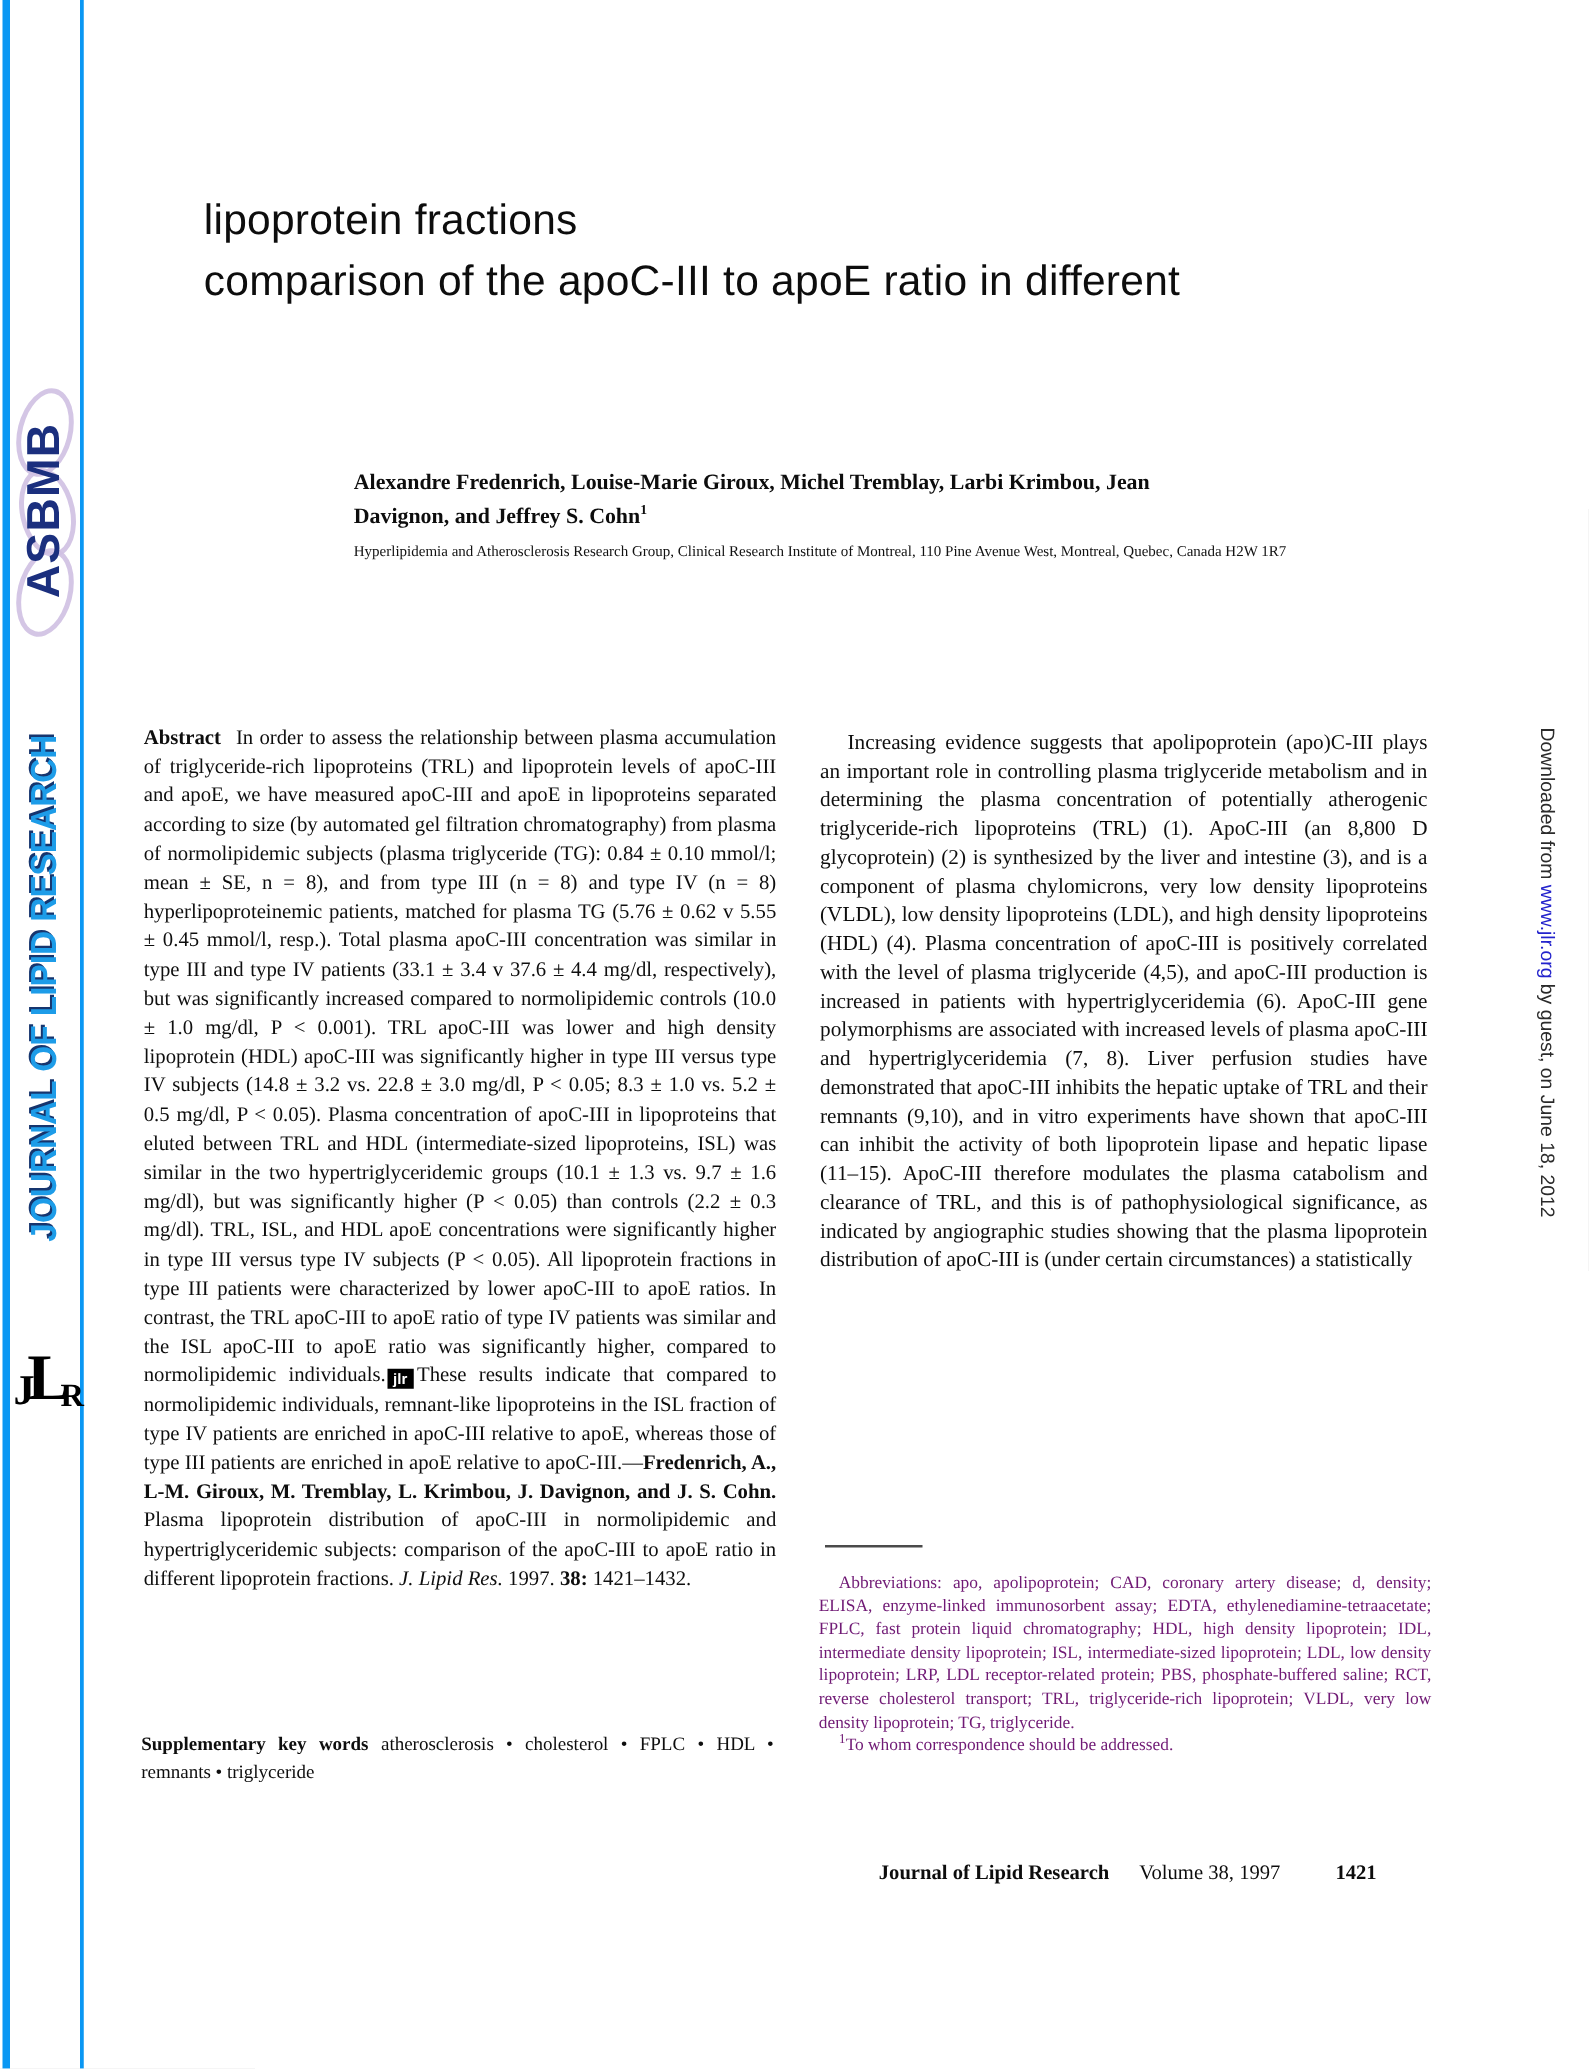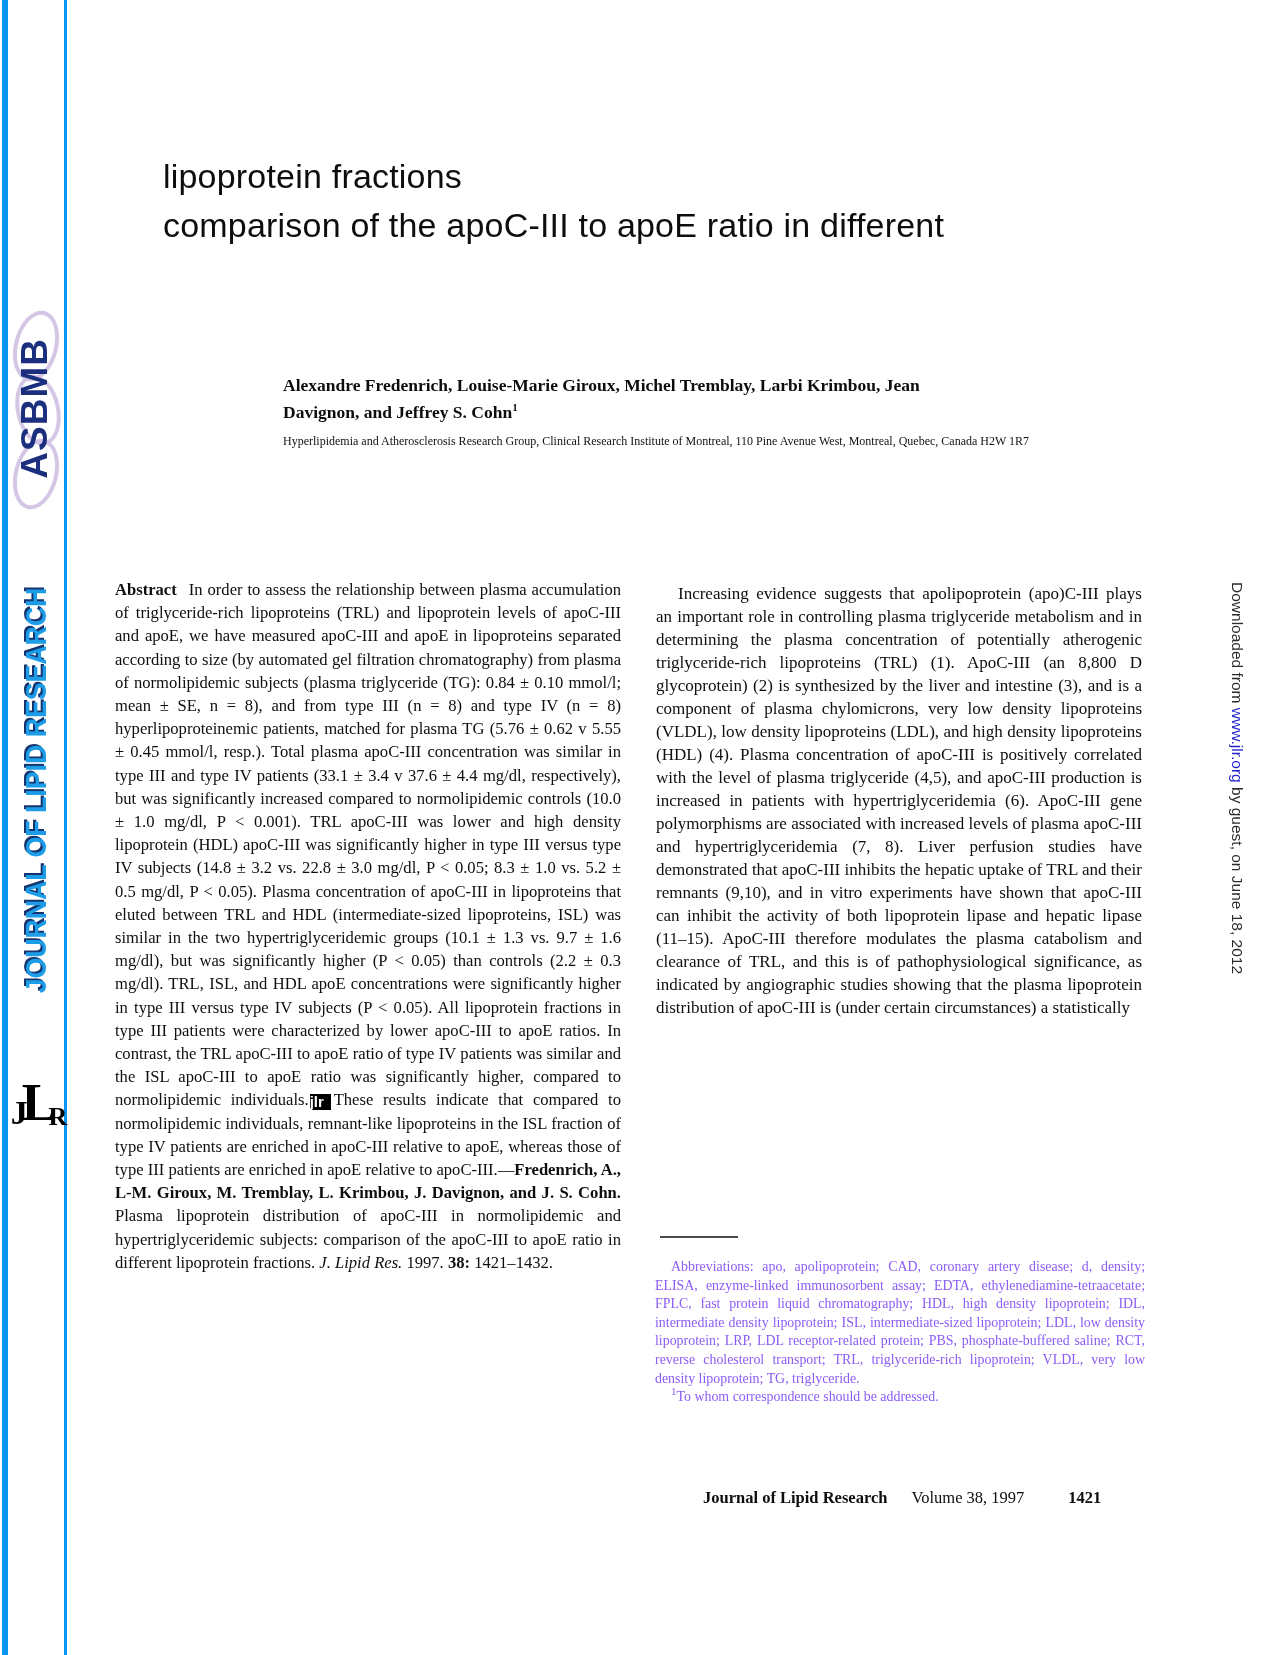--- a/index.html
+++ b/index.html
@@ -74,37 +74,37 @@
     position:absolute;left:115px;top:578px;width:506px;
     font-size:16.6px;line-height:23.2px;text-align:justify;color:#0e0e0e;
   }
   .col-right{
     position:absolute;left:656px;top:582px;width:486px;
     font-size:17px;line-height:23px;text-align:justify;color:#0e0e0e;
   }
   .abstract-label{font-weight:bold;margin-right:12px;}
   .jlr-box{
     display:inline-block;width:21px;height:16px;background:#000;color:#fff;
-    font-family:"Liberation Sans", sans-serif;font-size:15px;font-weight:bold;
-    text-align:left;line-height:16px;vertical-align:-2px;margin:0 3px 0 1px;
+    font-family:"Liberation Sans", sans-serif;font-size:12px;font-weight:bold;
+    text-align:center;line-height:16px;vertical-align:-2px;margin:0 3px 0 1px;
   }
   .b{font-weight:bold;}
   .i{font-style:italic;}
   .keywords{
     position:absolute;left:113px;top:1385px;width:506px;
     font-size:15.2px;line-height:22px;text-align:justify;color:#0e0e0e;
   }
   .keywords .kw-label{font-weight:bold;margin-right:10px;}
   .intro-par{text-indent:22px;}
   .divider{
     position:absolute;left:660px;top:1236px;width:78px;height:2px;background:#4a4a4a;
   }
   .abbrev{
     position:absolute;left:655px;top:1258px;width:490px;
-    font-size:13.9px;line-height:18.6px;text-align:justify;color:#8b5cf6;
+    font-size:13.9px;line-height:18.6px;text-align:justify;color:#701a75;
   }
   .abbrev p{margin:0;text-indent:16px;}
   
   .footer{
     position:absolute;left:655px;top:1488px;width:450px;
     font-size:16.5px;color:#0d0d0d;display:flex;align-items:baseline;
   }
   .footer .fj{font-weight:bold;margin-left:48px;}
   .footer .fv{margin-left:24px;}
   .footer .fp{font-weight:bold;margin-left:44px;}
@@ -145,20 +145,23 @@
     <div>Alexandre Fredenrich, Louise-Marie Giroux, Michel Tremblay, Larbi Krimbou, Jean</div>
     <div><span>Davignon, and Jeffrey S. Cohn</span><sup>1</sup></div>
   </div>
 
   <div class="affiliation">Hyperlipidemia and Atherosclerosis Research Group, Clinical Research Institute of Montreal, 110 Pine Avenue West, Montreal, Quebec, Canada H2W 1R7</div>
 
   <div class="col-left">
     <span class="abstract-label">Abstract</span><span>In order to assess the relationship between plasma accumulation of triglyceride-rich lipoproteins (TRL) and lipoprotein levels of apoC-III and apoE, we have measured apoC-III and apoE in lipoproteins separated according to size (by automated gel filtration chromatography) from plasma of normolipidemic subjects (plasma triglyceride (TG): 0.84 ± 0.10 mmol/l; mean ± SE, n = 8), and from type III (n = 8) and type IV (n = 8) hyperlipoproteinemic patients, matched for plasma TG (5.76 ± 0.62 v 5.55 ± 0.45 mmol/l, resp.). Total plasma apoC-III concentration was similar in type III and type IV patients (33.1 ± 3.4 v 37.6 ± 4.4 mg/dl, respectively), but was significantly increased compared to normolipidemic controls (10.0 ± 1.0 mg/dl, P &lt; 0.001). TRL apoC-III was lower and high density lipoprotein (HDL) apoC-III was significantly higher in type III versus type IV subjects (14.8 ± 3.2 vs. 22.8 ± 3.0 mg/dl, P &lt; 0.05; 8.3 ± 1.0 vs. 5.2 ± 0.5 mg/dl, P &lt; 0.05). Plasma concentration of apoC-III in lipoproteins that eluted between TRL and HDL (intermediate-sized lipoproteins, ISL) was similar in the two hypertriglyceridemic groups (10.1 ± 1.3 vs. 9.7 ± 1.6 mg/dl), but was significantly higher (P &lt; 0.05) than controls (2.2 ± 0.3 mg/dl). TRL, ISL, and HDL apoE concentrations were significantly higher in type III versus type IV subjects (P &lt; 0.05). All lipoprotein fractions in type III patients were characterized by lower apoC-III to apoE ratios. In contrast, the TRL apoC-III to apoE ratio of type IV patients was similar and the ISL apoC-III to apoE ratio was significantly higher, compared to normolipidemic individuals.</span><span class="jlr-box">jlr</span><span>These results indicate that compared to normolipidemic individuals, remnant-like lipoproteins in the ISL fraction of type IV patients are enriched in apoC-III relative to apoE, whereas those of type III patients are enriched in apoE relative to apoC-III.—</span><span class="b">Fredenrich, A., L-M. Giroux, M. Tremblay, L. Krimbou, J. Davignon, and J. S. Cohn.</span><span> Plasma lipoprotein distribution of apoC-III in normolipidemic and hypertriglyceridemic subjects: comparison of the apoC-III to apoE ratio in different lipoprotein fractions. </span><span class="i">J. Lipid Res.</span><span> 1997. </span><span class="b">38:</span><span> 1421–1432.</span>
   </div>
 
+  <div class="keywords">
+    <span class="kw-label">Supplementary key words</span><span>atherosclerosis • cholesterol • FPLC • HDL • remnants • triglyceride</span>
+  </div>
 
   <div class="col-right">
     <div class="intro-par">Increasing evidence suggests that apolipoprotein (apo)C-III plays an important role in controlling plasma triglyceride metabolism and in determining the plasma concentration of potentially atherogenic triglyceride-rich lipoproteins (TRL) (1). ApoC-III (an 8,800 D glycoprotein) (2) is synthesized by the liver and intestine (3), and is a component of plasma chylomicrons, very low density lipoproteins (VLDL), low density lipoproteins (LDL), and high density lipoproteins (HDL) (4). Plasma concentration of apoC-III is positively correlated with the level of plasma triglyceride (4,5), and apoC-III production is increased in patients with hypertriglyceridemia (6). ApoC-III gene polymorphisms are associated with increased levels of plasma apoC-III and hypertriglyceridemia (7, 8). Liver perfusion studies have demonstrated that apoC-III inhibits the hepatic uptake of TRL and their remnants (9,10), and in vitro experiments have shown that apoC-III can inhibit the activity of both lipoprotein lipase and hepatic lipase (11–15). ApoC-III therefore modulates the plasma catabolism and clearance of TRL, and this is of pathophysiological significance, as indicated by angiographic studies showing that the plasma lipoprotein distribution of apoC-III is (under certain circumstances) a statistically</div>
   </div>
 
   <div class="divider"></div>
 
   <div class="abbrev">
     <p>Abbreviations: apo, apolipoprotein; CAD, coronary artery disease; d, density; ELISA, enzyme-linked immunosorbent assay; EDTA, ethylenediamine-tetraacetate; FPLC, fast protein liquid chromatography; HDL, high density lipoprotein; IDL, intermediate density lipoprotein; ISL, intermediate-sized lipoprotein; LDL, low density lipoprotein; LRP, LDL receptor-related protein; PBS, phosphate-buffered saline; RCT, reverse cholesterol transport; TRL, triglyceride-rich lipoprotein; VLDL, very low density lipoprotein; TG, triglyceride.</p>
     <p><sup>1</sup><span>To whom correspondence should be addressed.</span></p>

